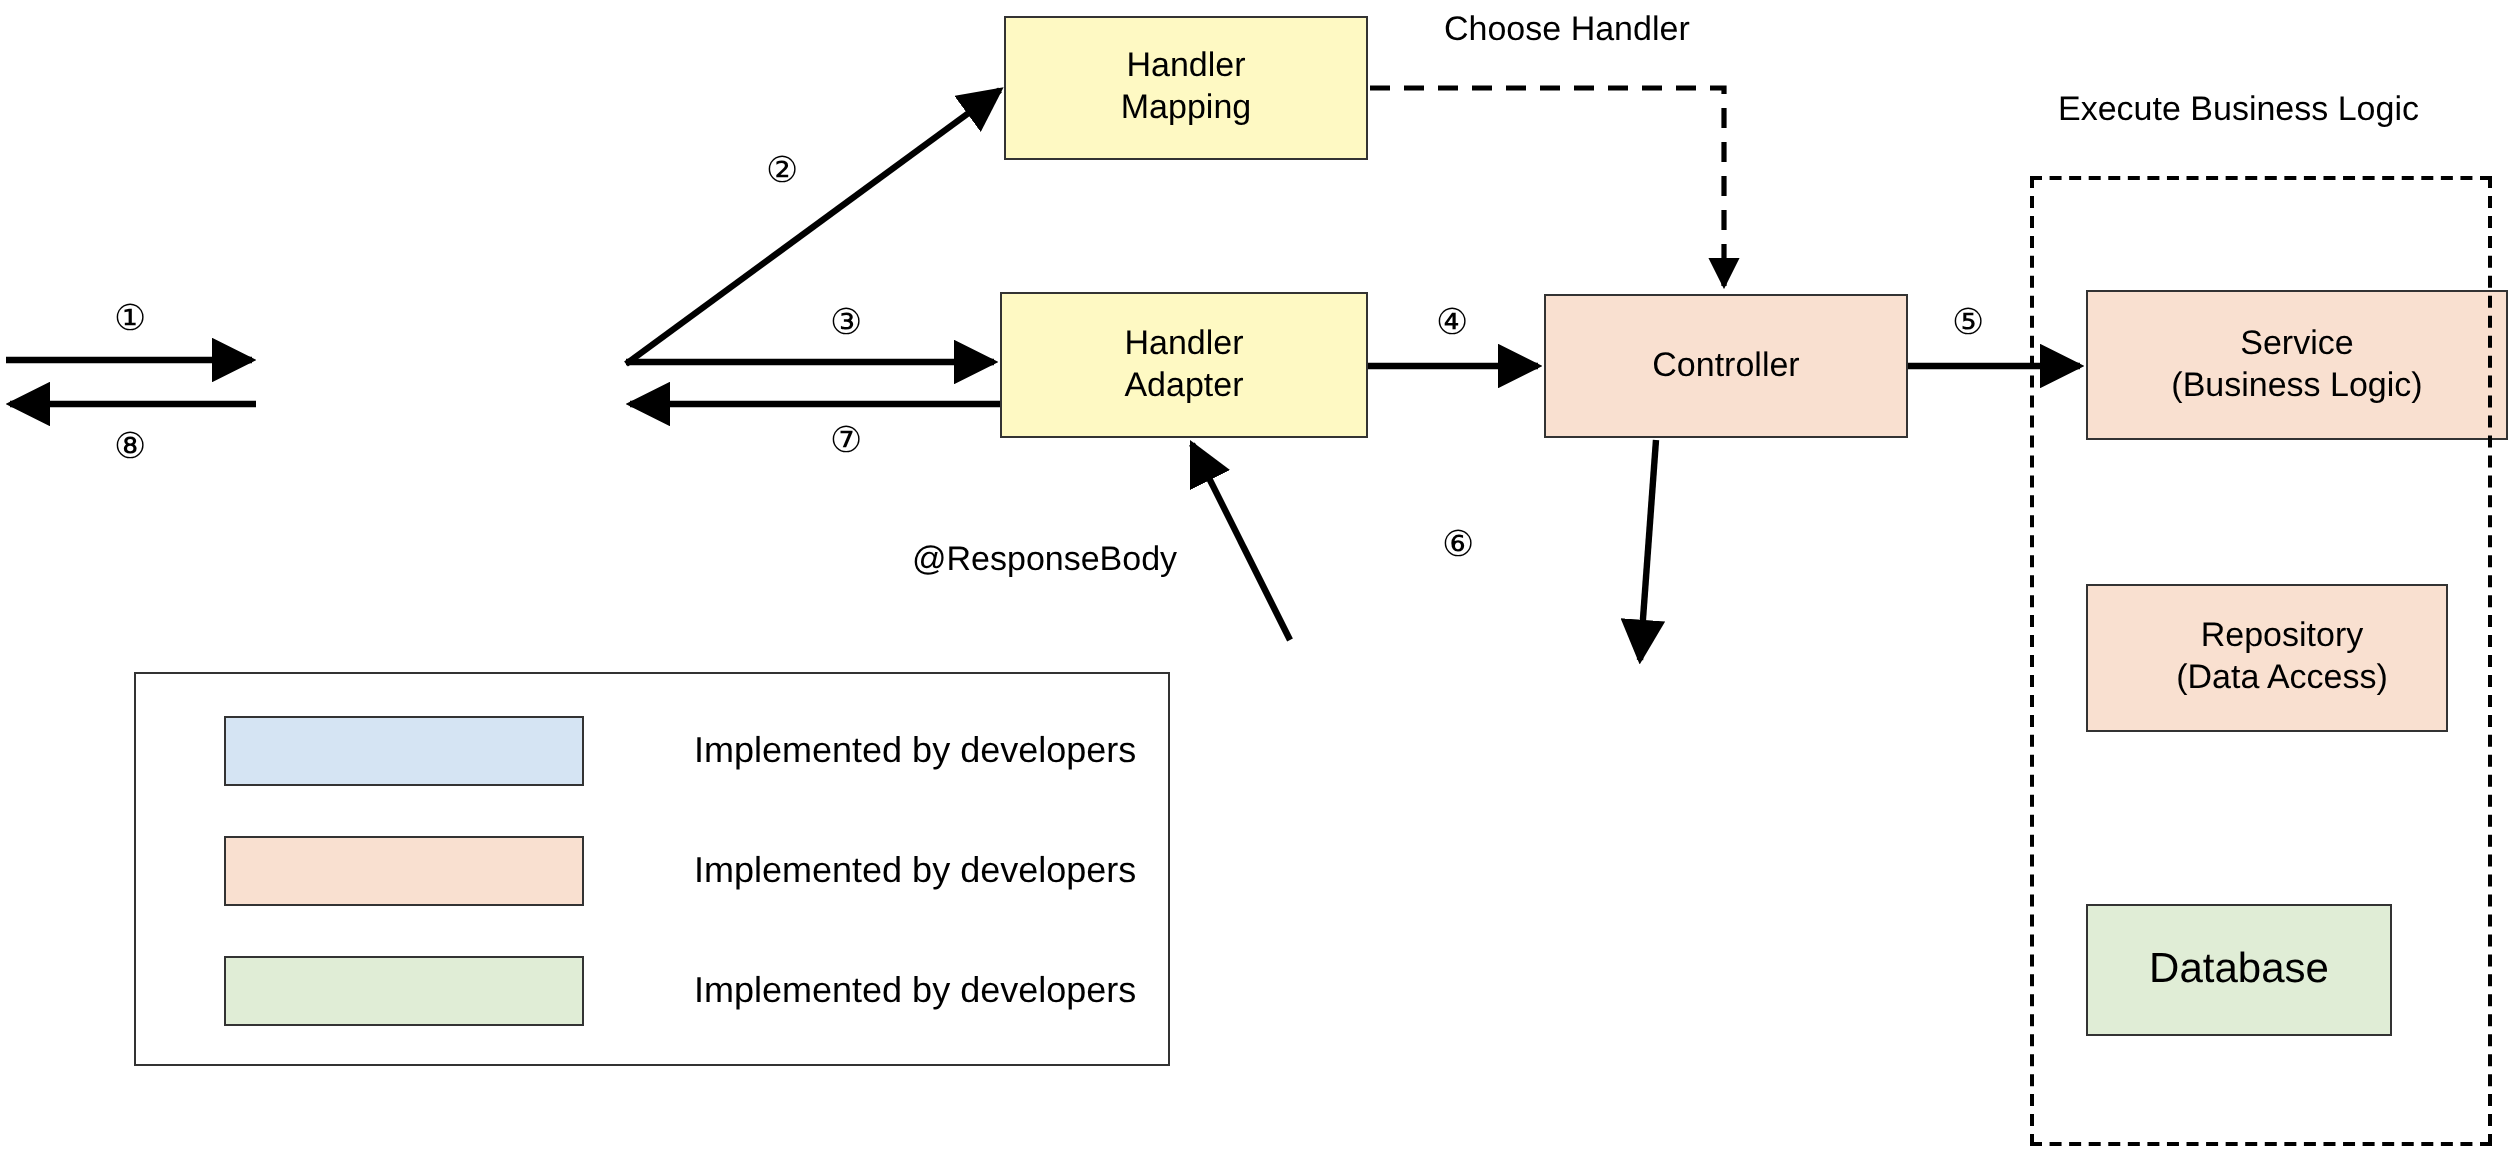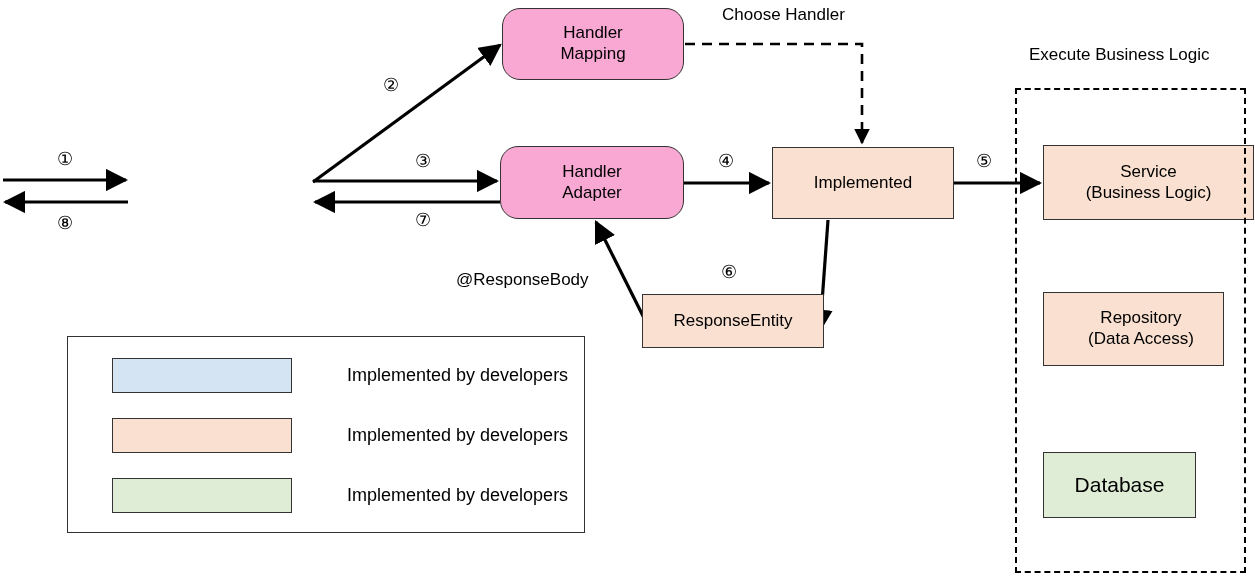--- a/index.html
+++ b/index.html
@@ -31,21 +31,21 @@
     position: absolute;
     box-sizing: border-box;
     border: 1.6px solid #333333;
     display: flex;
     align-items: center;
     justify-content: center;
     text-align: center;
     line-height: 1.22;
     white-space: pre-line;
   }
-  .node-blue  { background: #f9a8d4; border-radius: 18px; }
+  .node-blue  { background: #fef9c3; }
   .node-peach { background: #f9e0d0; }
   .node-green { background: #e0edd6; }
 
   .node-label { display: block; }
 
   .n-dispatcher { left: 128px; top: 127px; width: 184px; height: 109px;
                   font-size: 24px; font-weight: bold; }
   .n-handlermapping { left: 502px; top: 8px;  width: 182px; height: 72px; font-size: 17px; }
   .n-handleradapter { left: 500px; top: 146px; width: 184px; height: 73px; font-size: 17px; }
   .n-controller     { left: 772px; top: 147px; width: 182px; height: 72px; font-size: 17px; }
@@ -160,26 +160,23 @@
     <span class="node-label">Handler
 Mapping</span>
   </div>
 
   <div class="node node-blue n-handleradapter">
     <span class="node-label">Handler
 Adapter</span>
   </div>
 
   <div class="node node-peach n-controller">
-    <span class="node-label">Implemented</span>
-  </div>
-
-  <div class="node node-peach n-responseentity">
-    <span class="node-label">ResponseEntity</span>
-  </div>
+    <span class="node-label">Controller</span>
+  </div>
+
 
   <div class="node node-peach n-service">
     <span class="node-label">Service
 (Business Logic)</span>
   </div>
 
   <div class="node node-peach n-repository">
     <span class="node-label">Repository
 (Data Access)</span>
   </div>

